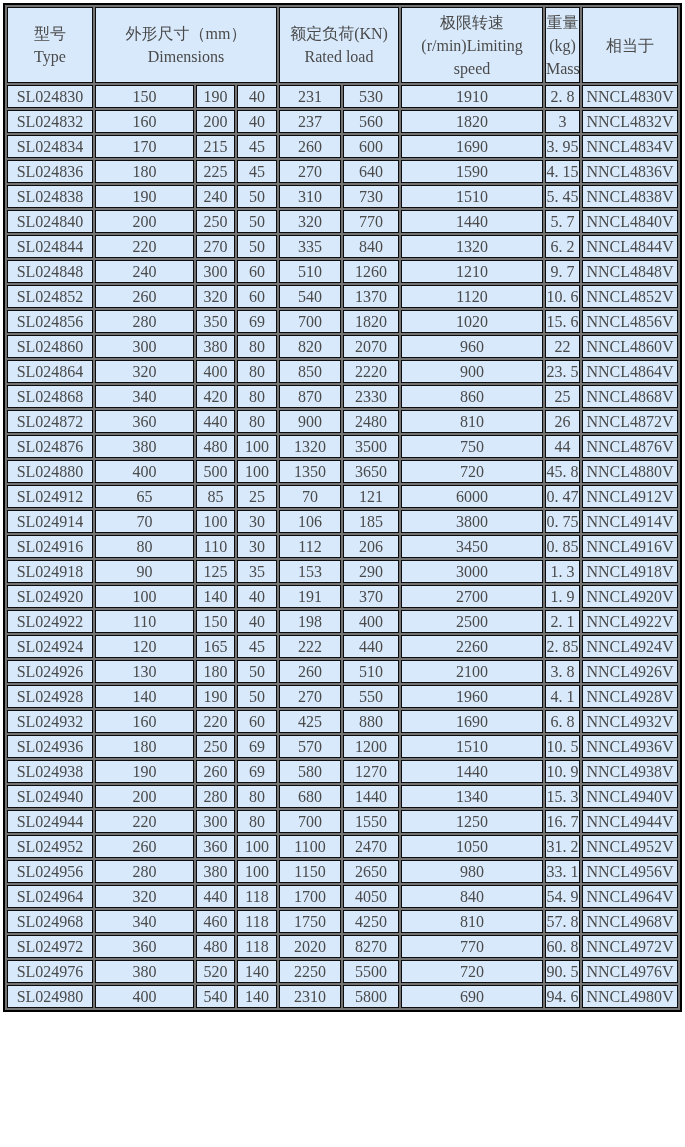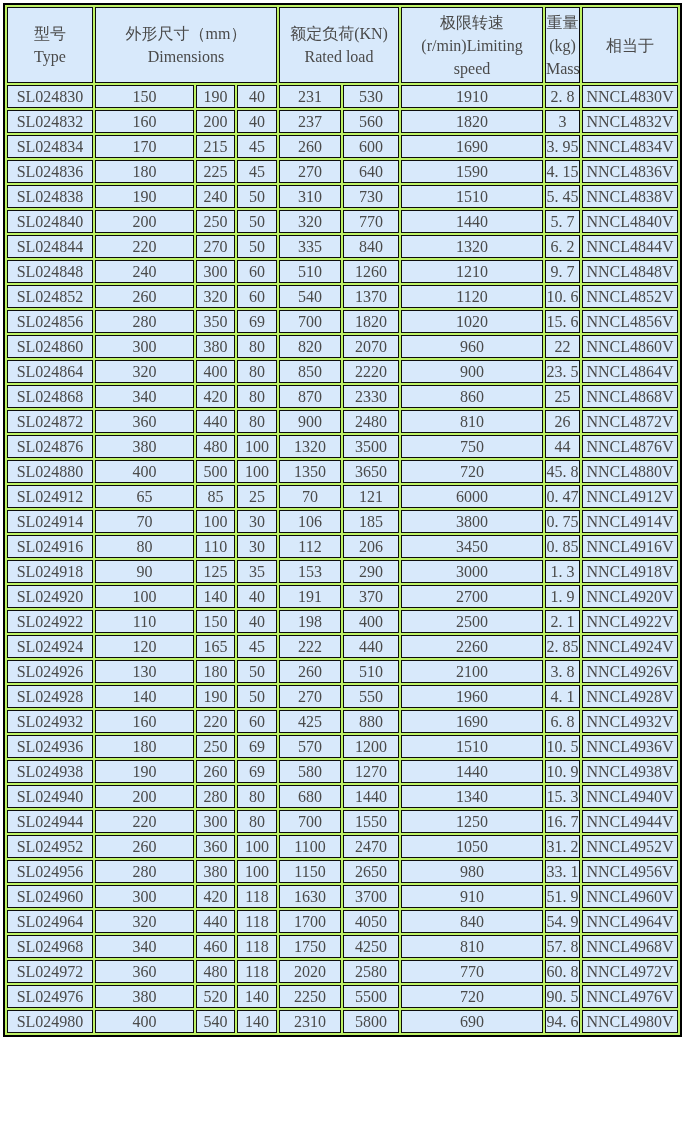--- a/index.html
+++ b/index.html
@@ -8,21 +8,21 @@
     background: #ffffff;
   }
   body {
     padding: 3px;
     font-family: "Liberation Serif", "DejaVu Serif", serif;
   }
   table.spec-table {
     border-collapse: separate;
     border-spacing: 2px;
     border: 2px solid #000000;
-    background: #bef264;
+    background: #737373;
     width: 679px;
     table-layout: fixed;
   }
   .spec-table th,
   .spec-table td {
     box-sizing: border-box;
     border: 1px solid #0d0d0d;
     background: #d8e9fb;
     color: #4a4a4a;
     text-align: center;
@@ -435,31 +435,20 @@
         <td>280</td>
         <td>380</td>
         <td>100</td>
         <td>1150</td>
         <td>2650</td>
         <td>980</td>
         <td>33. 1</td>
         <td>NNCL4956V</td>
       </tr>
       <tr>
-        <td>SL024960</td>
-        <td>300</td>
-        <td>420</td>
-        <td>118</td>
-        <td>1630</td>
-        <td>3700</td>
-        <td>910</td>
-        <td>51. 9</td>
-        <td>NNCL4960V</td>
-      </tr>
-      <tr>
         <td>SL024964</td>
         <td>320</td>
         <td>440</td>
         <td>118</td>
         <td>1700</td>
         <td>4050</td>
         <td>840</td>
         <td>54. 9</td>
         <td>NNCL4964V</td>
       </tr>
@@ -473,21 +462,21 @@
         <td>810</td>
         <td>57. 8</td>
         <td>NNCL4968V</td>
       </tr>
       <tr>
         <td>SL024972</td>
         <td>360</td>
         <td>480</td>
         <td>118</td>
         <td>2020</td>
-        <td>2580</td>
+        <td>8270</td>
         <td>770</td>
         <td>60. 8</td>
         <td>NNCL4972V</td>
       </tr>
       <tr>
         <td>SL024976</td>
         <td>380</td>
         <td>520</td>
         <td>140</td>
         <td>2250</td>

